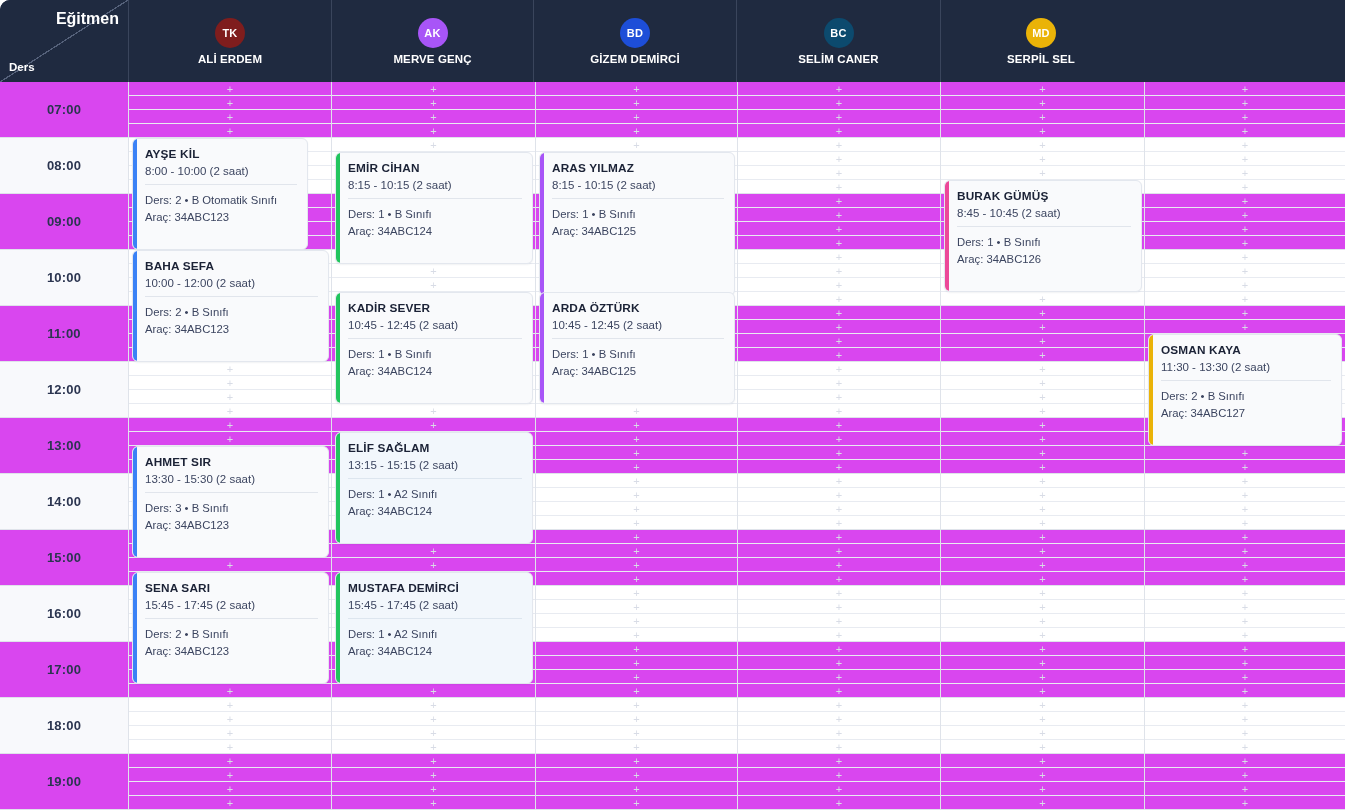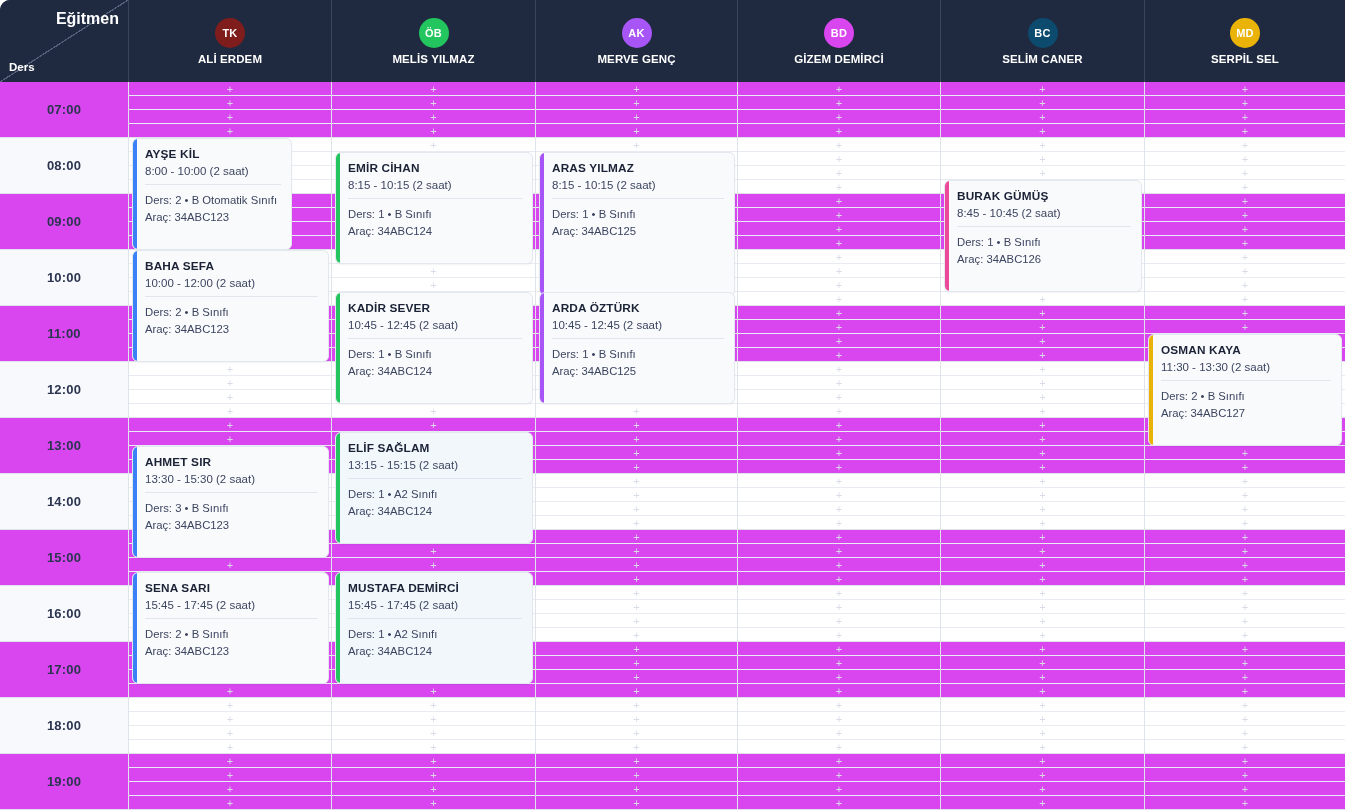--- a/index.html
+++ b/index.html
@@ -209,30 +209,26 @@
     <div class="corner-cell">
       <div class="corner-diag"></div>
       <div class="corner-top">Eğitmen</div>
       <div class="corner-bottom">Ders</div>
     </div>
     <div id="hdr-cols" style="display:flex;flex:1 1 0;">
         <div class="hdr-col" style="flex: 0 0 203px;">
           <div class="avatar" style="background: #7f1d1d;">TK</div>
           <div class="hdr-name">ALİ ERDEM</div>
         </div>
-        <div class="hdr-col" style="flex: 0 0 204px;">
-          <div class="avatar" style="background: rgb(34, 197, 94);">ÖB</div>
-          <div class="hdr-name">MELİS YILMAZ</div>
-        </div>
         <div class="hdr-col" style="flex: 0 0 202px;">
           <div class="avatar" style="background: rgb(168, 85, 247);">AK</div>
           <div class="hdr-name">MERVE GENÇ</div>
         </div>
         <div class="hdr-col" style="flex: 0 0 203px;">
-          <div class="avatar" style="background: #d946ef;">BD</div>
+          <div class="avatar" style="background: #1d4ed8;">BD</div>
           <div class="hdr-name">GİZEM DEMİRCİ</div>
         </div>
         <div class="hdr-col" style="flex: 0 0 204px;">
           <div class="avatar" style="background: #0c4a6e;">BC</div>
           <div class="hdr-name">SELİM CANER</div>
         </div>
         <div class="hdr-col" style="flex: 0 0 200px;">
           <div class="avatar" style="background: rgb(234, 179, 8);">MD</div>
           <div class="hdr-name">SERPİL SEL</div>
         </div>
@@ -743,21 +739,21 @@
           </div>
           <div class="slot-col" style="flex: 0 0 200px;">
             <div class="slot"></div>
             <div class="slot"></div>
             <div class="slot"></div>
             <div class="slot"></div>
           </div>
         </div>
       </div>
     <div id="event-layer">
-        <div class="event" style="left: 132px; top: 56px; width: 160px; height: 112px;">
+        <div class="event" style="left: 132px; top: 56px; width: 176px; height: 112px;">
           <div class="accent" style="background: rgb(59, 130, 246);"></div>
           <div class="ev-inner">
             <div class="ev-name">AYŞE KİL</div>
             <div class="ev-time">8:00 - 10:00 (2 saat)</div>
             <div class="ev-divider"></div>
             <div class="ev-detail">Ders: 2 • B Otomatik Sınıfı</div>
             <div class="ev-detail">Araç: 34ABC123</div>
           </div>
         </div>
         <div class="event" style="left: 132px; top: 168px; width: 197px; height: 112px;">

